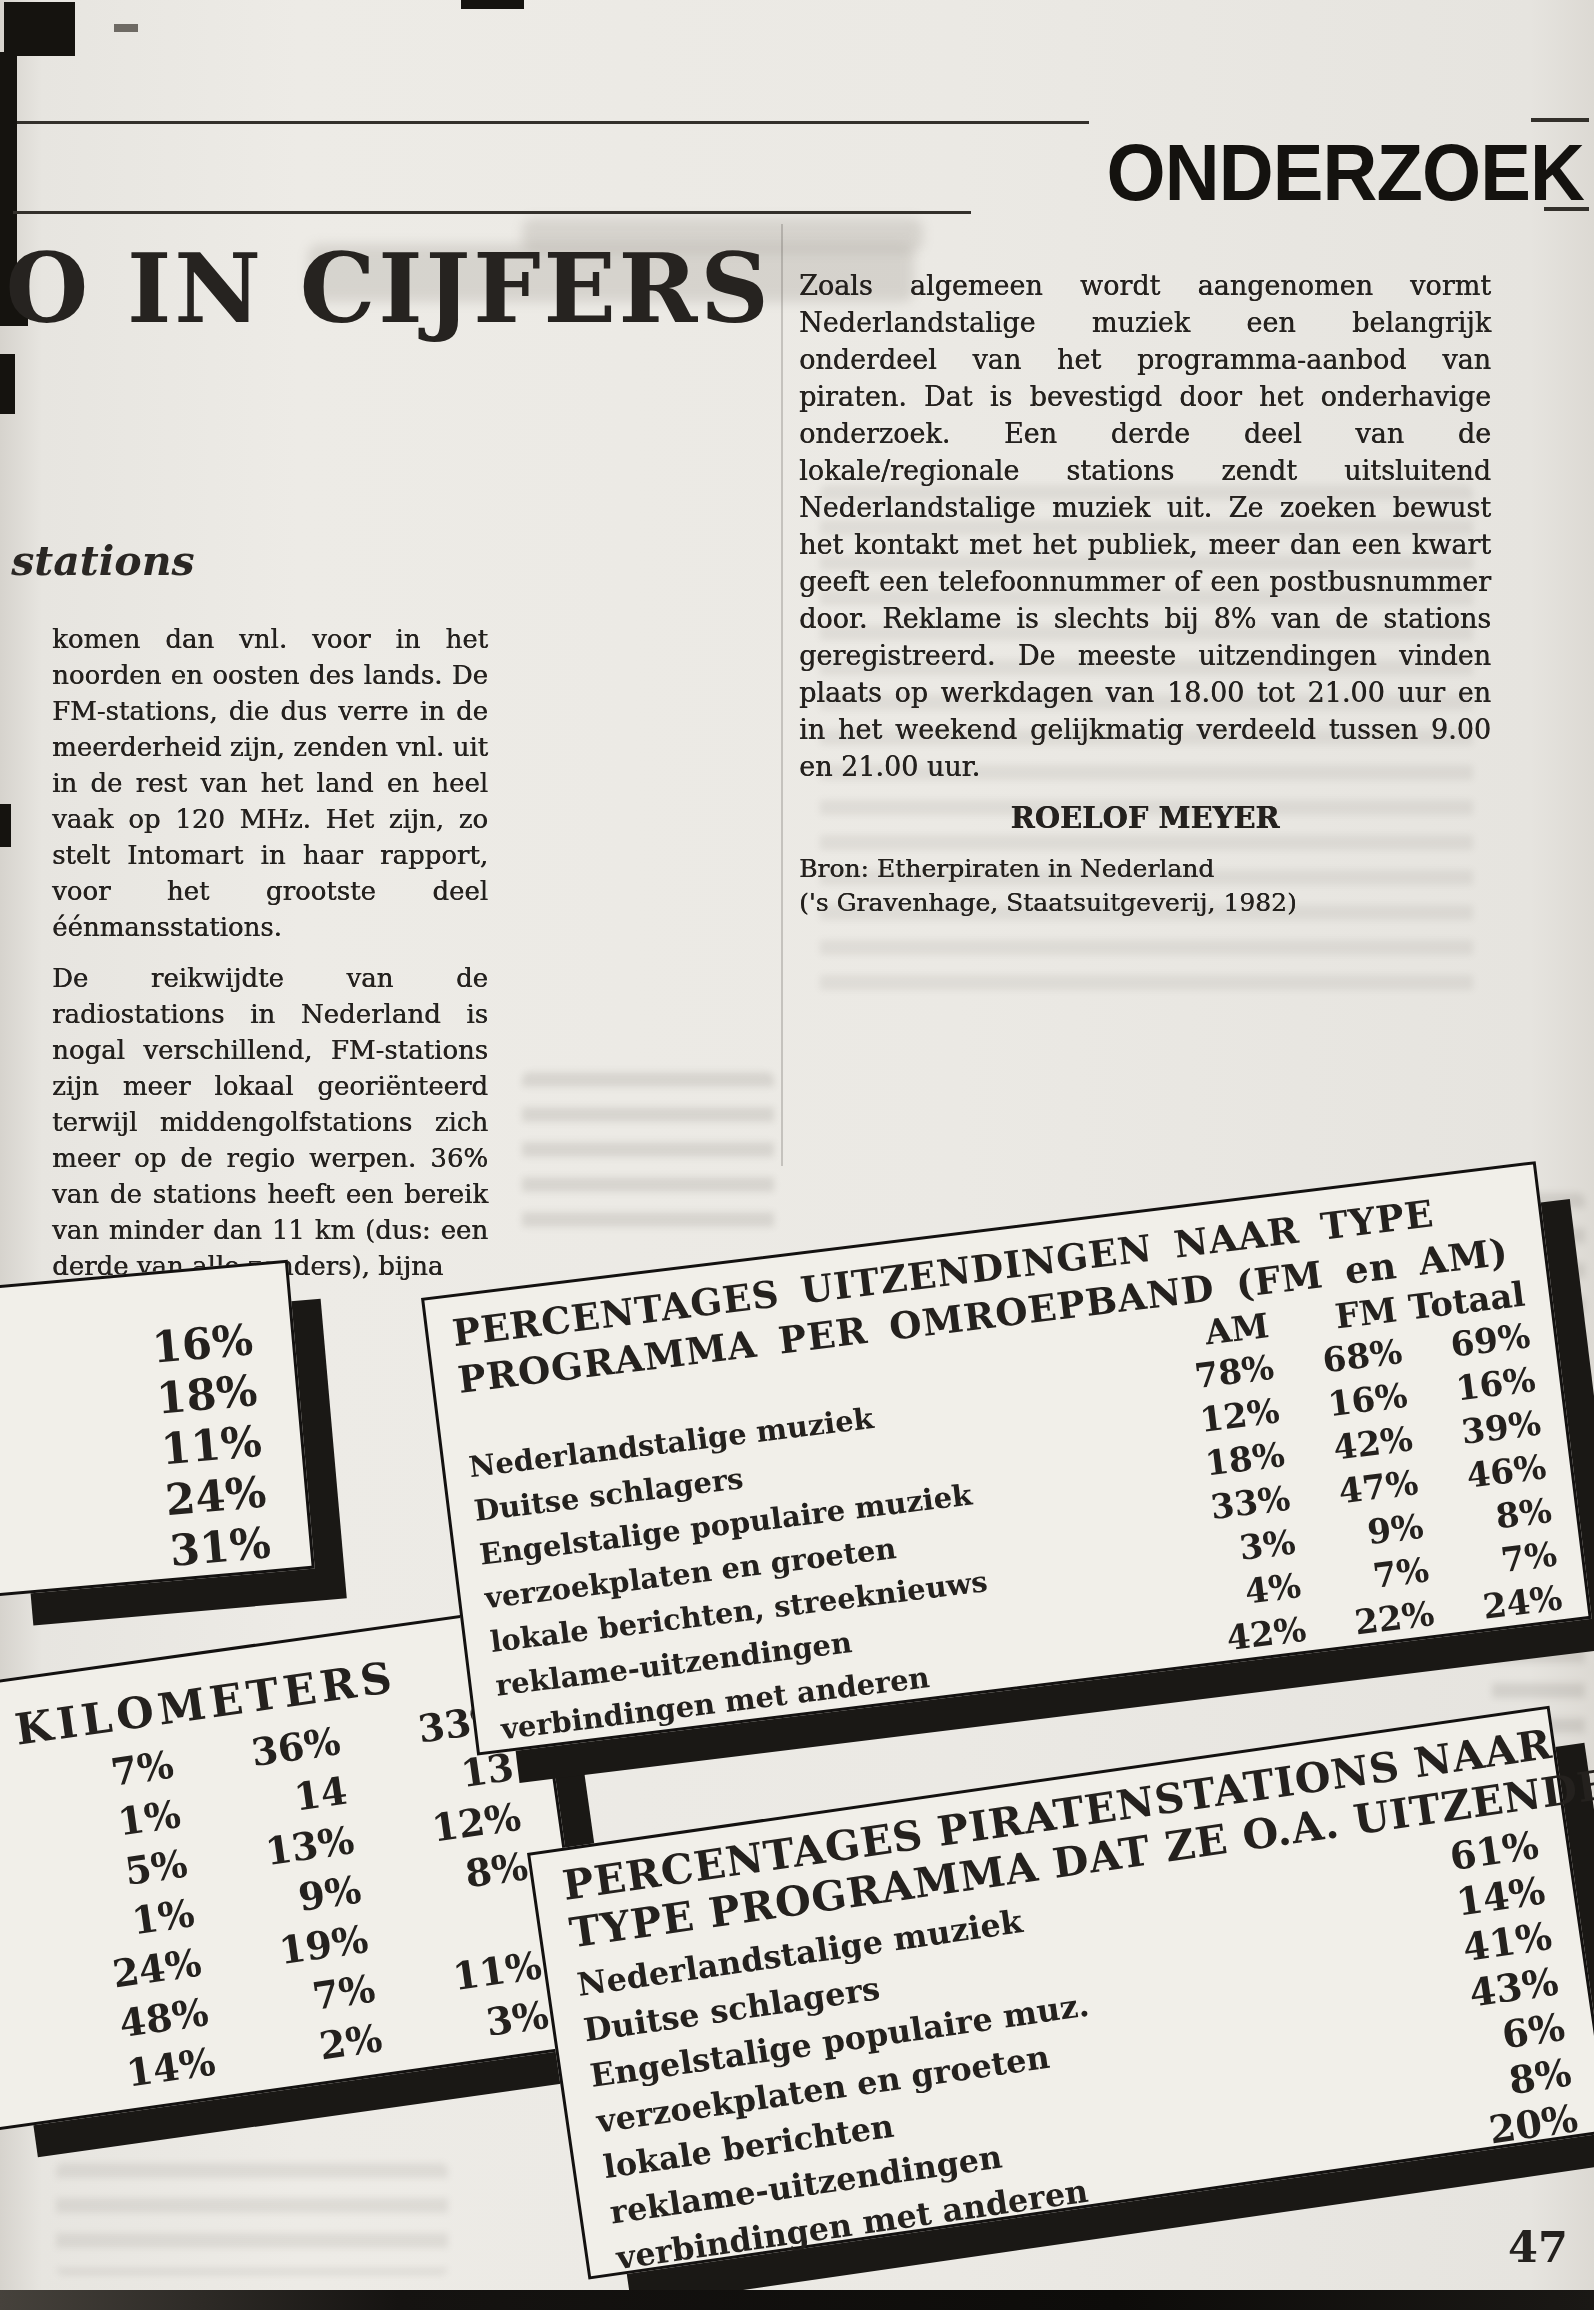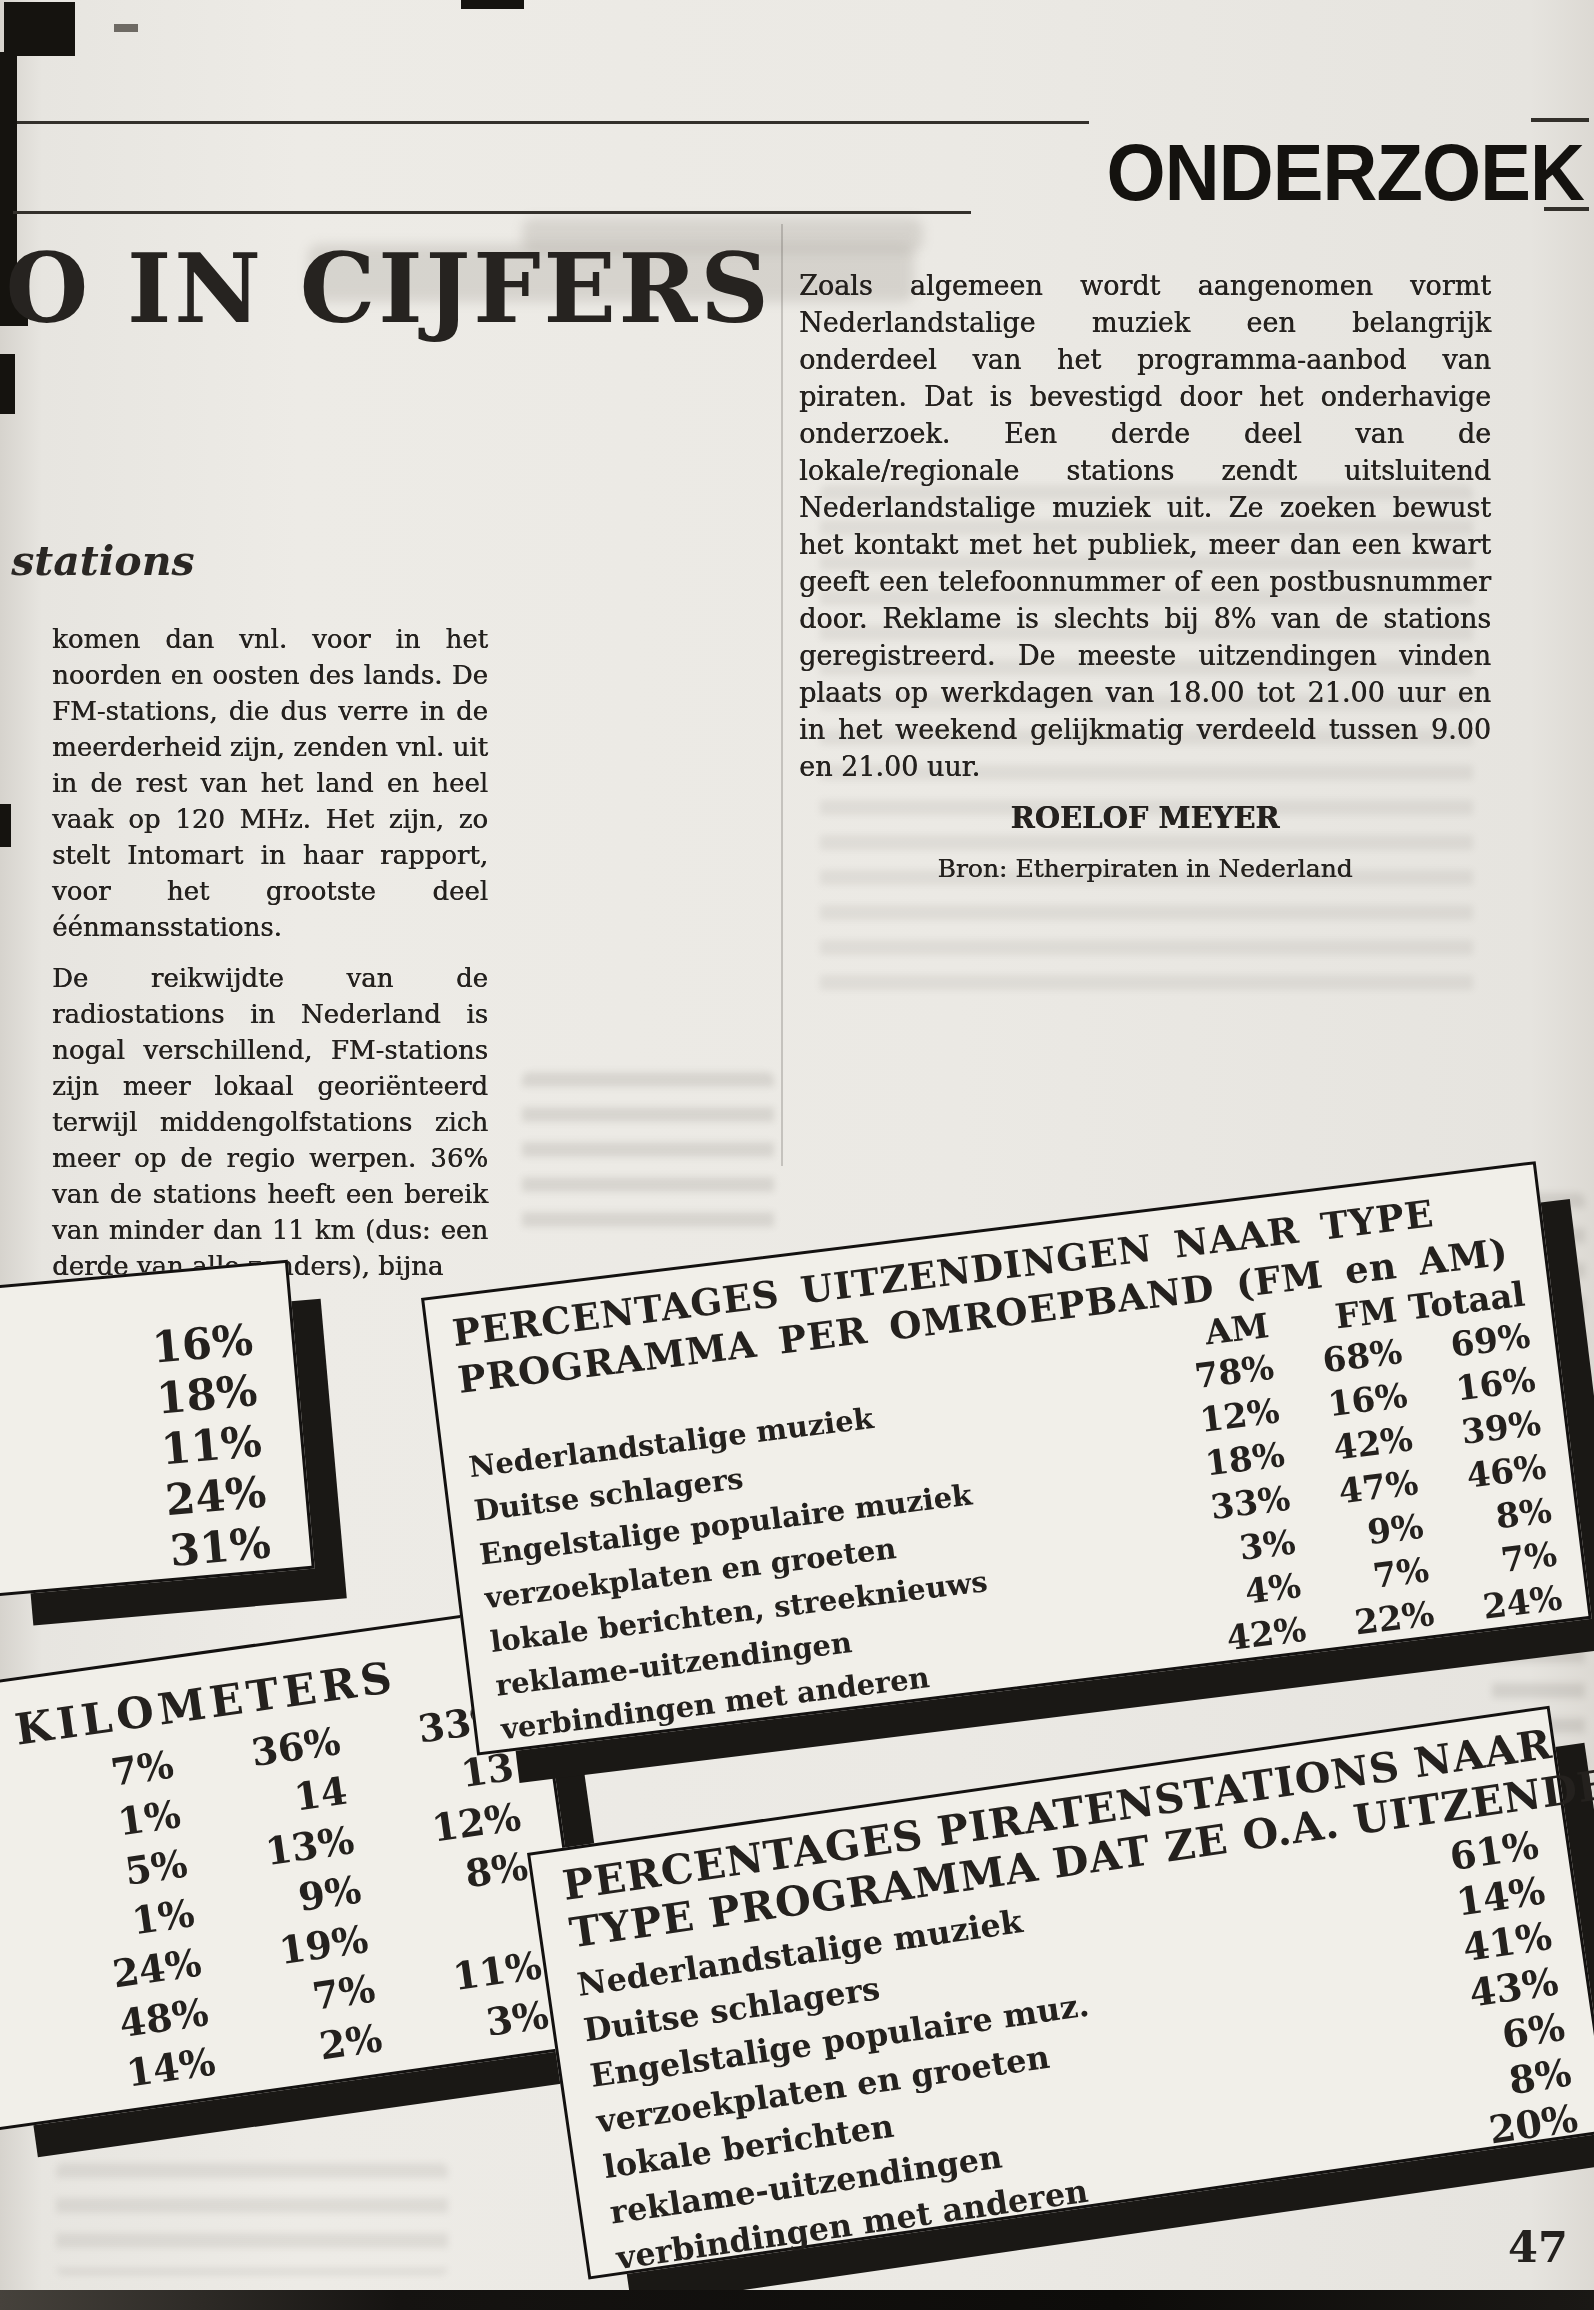--- a/index.html
+++ b/index.html
@@ -34,21 +34,21 @@
   }
   .col-heading{
     position:absolute;left:11.2px;top:537px;z-index:2;
     font-weight:bold;font-size:41px;color:#2a2724;font-style:italic;
   }
   .body-col{position:absolute;z-index:2;text-align:justify;}
   .body-col p{margin:0 0 15px 0;text-shadow:0.4px 0 0 currentColor;}
   .left-col{left:52px;top:621px;width:436px;font-size:26px;line-height:36px;}
   .right-col{left:799px;top:267px;width:692px;font-size:27px;line-height:37px;}
   .byline{ text-align:center;font-weight:bold;font-size:29px;margin-top:17px;text-shadow:none;}
-  .source{ text-align:center;font-size:25px;line-height:34px;text-shadow:0.3px 0 0 currentColor;}
+  .source{ text-align:left;font-size:25px;line-height:34px;text-shadow:0.3px 0 0 currentColor;}
   .divider{position:absolute;left:781px;top:224px;width:1.9px;height:942px;background:rgba(60,56,50,.22);z-index:1;}
   
   .panel{
     position:absolute;z-index:4;background:#f1efe9;border:3.7px solid #131110;
     box-sizing:border-box;
   }
   .shadowed{box-shadow:34px 37px 0 -4.7px #1a1815;}
   .pct-box{left:-35px;top:1288px;width:324px;height:310px;transform:rotate(-5deg);transform-origin:0 0;z-index:3;}
   .pct-box .vals{padding:48px 39px 0 0;text-align:right;font-weight:bold;font-size:43px;line-height:51px;}
   .km-box{left:-67px;top:1689px;width:604px;height:446px;transform:rotate(-8deg);transform-origin:0 0;z-index:4;}
@@ -102,20 +102,21 @@
   <p>komen dan vnl. voor in het noorden en oosten des lands. De FM-stations, die dus verre in de meerderheid zijn, zenden vnl. uit in de rest van het land en heel vaak op 120 MHz. Het zijn, zo stelt Intomart in haar rapport, voor het grootste deel éénmansstations.</p>
   <p>De reikwijdte van de radiostations in Nederland is nogal verschillend, FM-stations zijn meer lokaal georiënteerd terwijl middengolfstations zich meer op de regio werpen. 36% van de stations heeft een bereik van minder dan 11 km (dus: een derde van alle zenders), bijna</p>
 </div>
 
 <div class="divider"></div>
 
 <div class="body-col right-col">
   <p>Zoals algemeen wordt aangenomen vormt Nederlandstalige muziek een belangrijk onderdeel van het programma-aanbod van piraten. Dat is bevestigd door het onderhavige onderzoek. Een derde deel van de lokale/regionale stations zendt uitsluitend Nederlandstalige muziek uit. Ze zoeken bewust het kontakt met het publiek, meer dan een kwart geeft een telefoonnummer of een postbusnummer door. Reklame is slechts bij 8% van de stations geregistreerd. De meeste uitzendingen vinden plaats op werkdagen van 18.00 tot 21.00 uur en in het weekend gelijkmatig verdeeld tussen 9.00 en 21.00 uur.</p>
   <p class="byline">ROELOF MEYER</p>
   <p class="source" style="margin-bottom:0;">Bron: Etherpiraten in Nederland</p>
+  <p class="source">('s Gravenhage, Staatsuitgeverij, 1982)</p>
 </div>
 
 <div class="panel shadowed pct-box">
   <div class="vals">
     <div>16%</div>
     <div>18%</div>
     <div>11%</div>
     <div>24%</div>
     <div>31%</div>
   </div>

